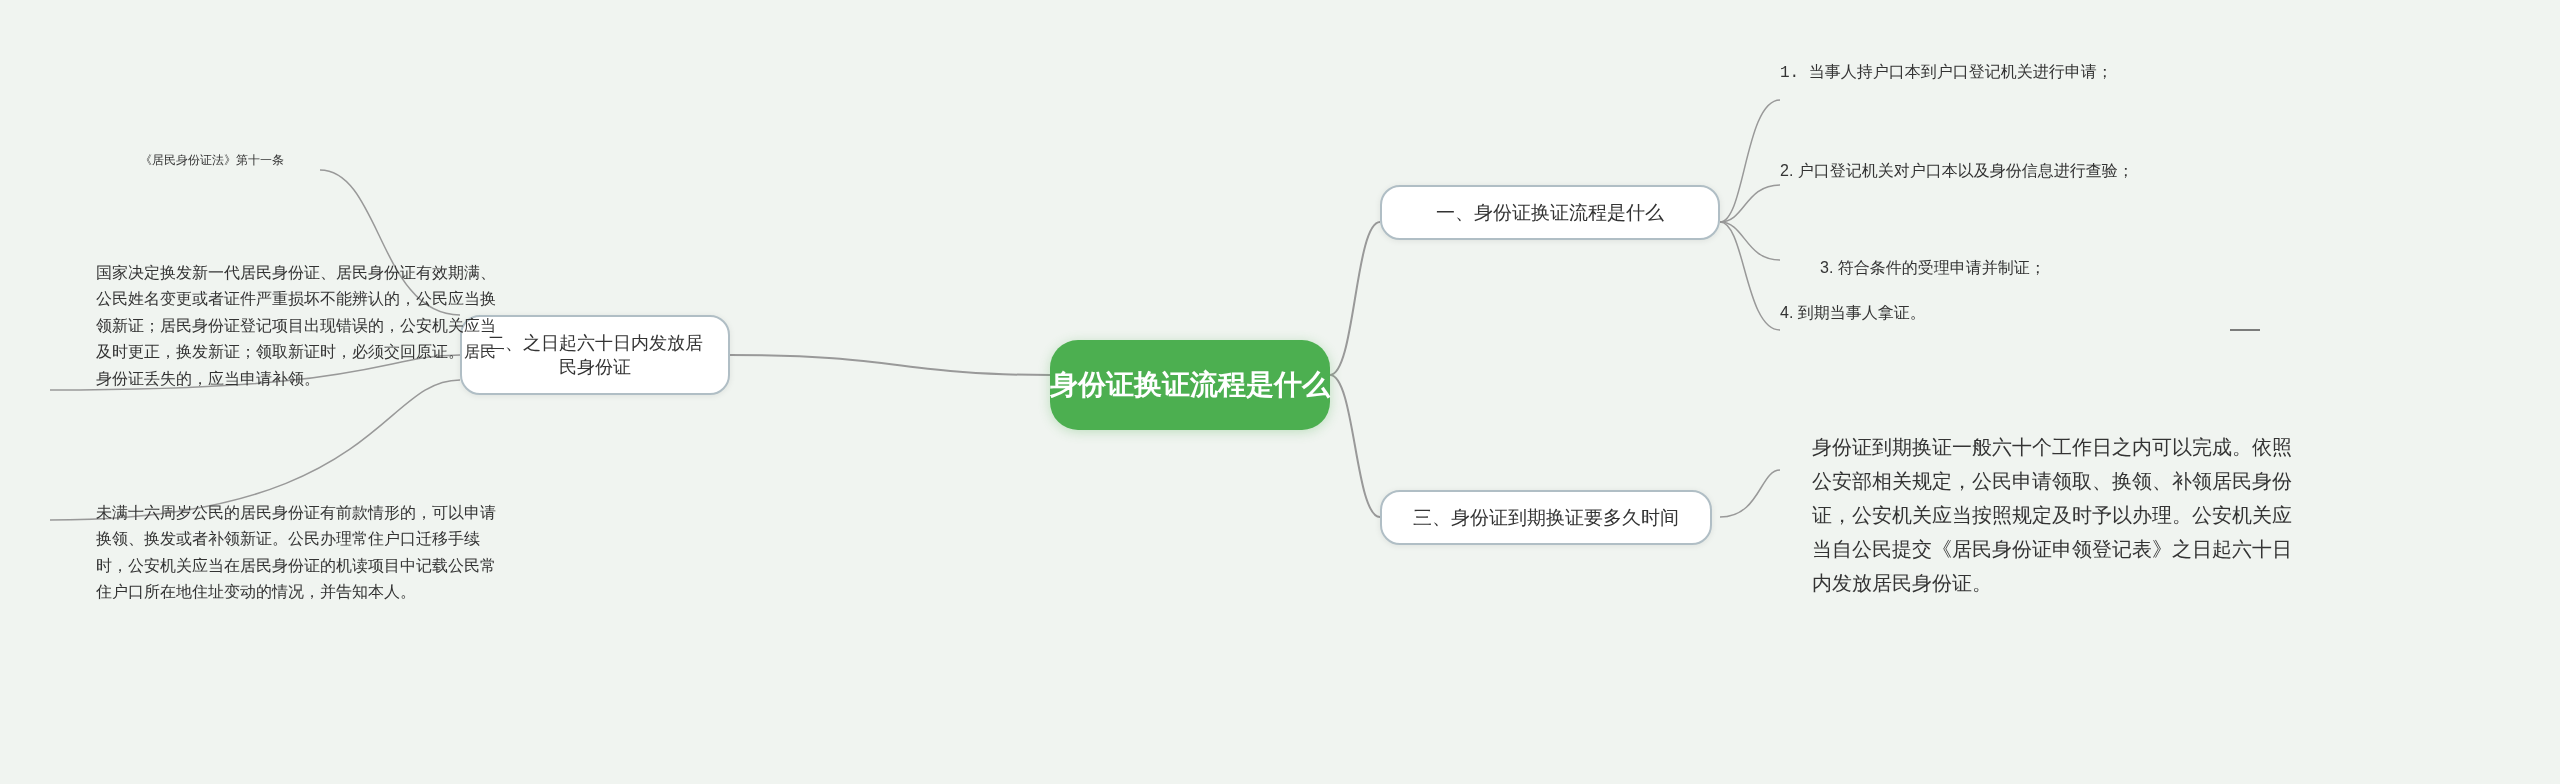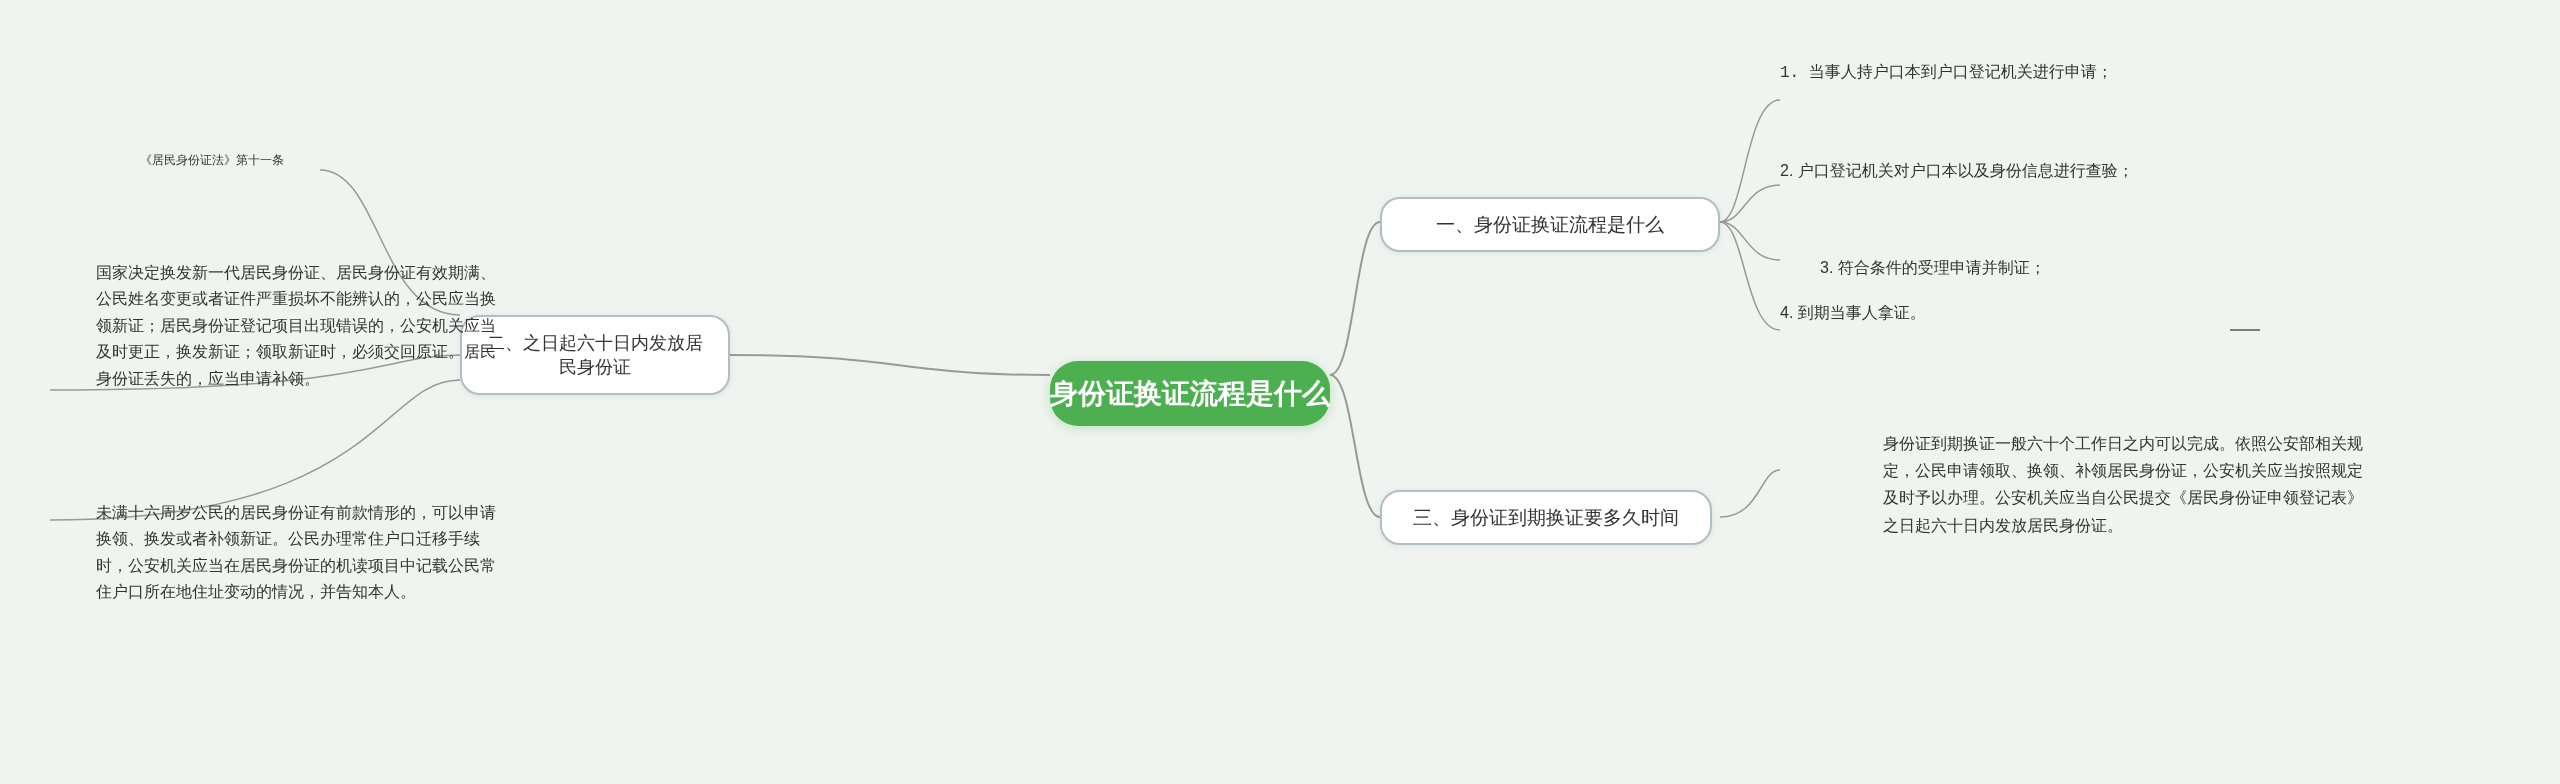--- a/index.html
+++ b/index.html
@@ -94,23 +94,23 @@
 
     <path d="M 460 315 C 380 315, 380 170, 320 170" stroke="#999" stroke-width="1.5" fill="none"></path>
     <path d="M 460 355 C 380 355, 380 390, 50 390" stroke="#999" stroke-width="1.5" fill="none"></path>
     <path d="M 460 380 C 380 380, 380 520, 50 520" stroke="#999" stroke-width="1.5" fill="none"></path>
 
     <path d="M 1720 517 C 1760 517, 1760 470, 1780 470" stroke="#999" stroke-width="1.5" fill="none"></path>
 
     <line x1="2230" y1="330" x2="2260" y2="330" stroke="#555" stroke-width="1.5"></line>
   </svg>
 
-  <div class="central-node" style="left:1050px; top:340px; width:280px; height:65px;margin-top:21px;">身份证换证流程是什么</div>
+  <div class="central-node" style="left:1050px; top:340px; width:280px; height:90px;">身份证换证流程是什么</div>
 
-  <div class="branch-node" style="left:1380px; top:197px; width:340px; height:55px; font-size:19px;align-items:center;">
+  <div class="branch-node" style="left:1380px; top:185px; width:340px; height:55px; font-size:19px;align-items:center;">
     <span>一、身份证换证流程是什么</span>
   </div>
 
   <div class="branch-node" style="left:460px; top:315px; width:270px; height:80px; font-size:18px; text-align:center;">
     <span>二、之日起六十日内发放居民身份证</span>
   </div>
 
   <div class="branch-node" style="left:1380px; top:490px; width:332px; height:55px; font-size:19px;font-family:Liberation Serif, serif;">
     <span>三、身份证到期换证要多久时间</span>
   </div>
@@ -136,17 +136,17 @@
   </div>
 
   <div class="leaf-block" style="left:1820px; top:255px; max-width:420px; font-size:16px; line-height:1.65;">
     <span>3. 符合条件的受理申请并制证；</span>
   </div>
 
   <div class="leaf-block" style="left:1780px; top:300px; max-width:420px; font-size:16px; line-height:1.65;">
     <span>4. 到期当事人拿证。</span>
   </div>
 
-  <div class="leaf-block wide" style="left:1835px; top:430px; max-width:480px; font-size:16px; line-height:1.7;">
+  <div class="leaf-block wide" style="left:1764px; top:430px; max-width:480px; font-size:20px; line-height:1.7;">
     <span>身份证到期换证一般六十个工作日之内可以完成。依照公安部相关规定，公民申请领取、换领、补领居民身份证，公安机关应当按照规定及时予以办理。公安机关应当自公民提交《居民身份证申领登记表》之日起六十日内发放居民身份证。</span>
   </div>
 
 </div>
 
 </body></html>

